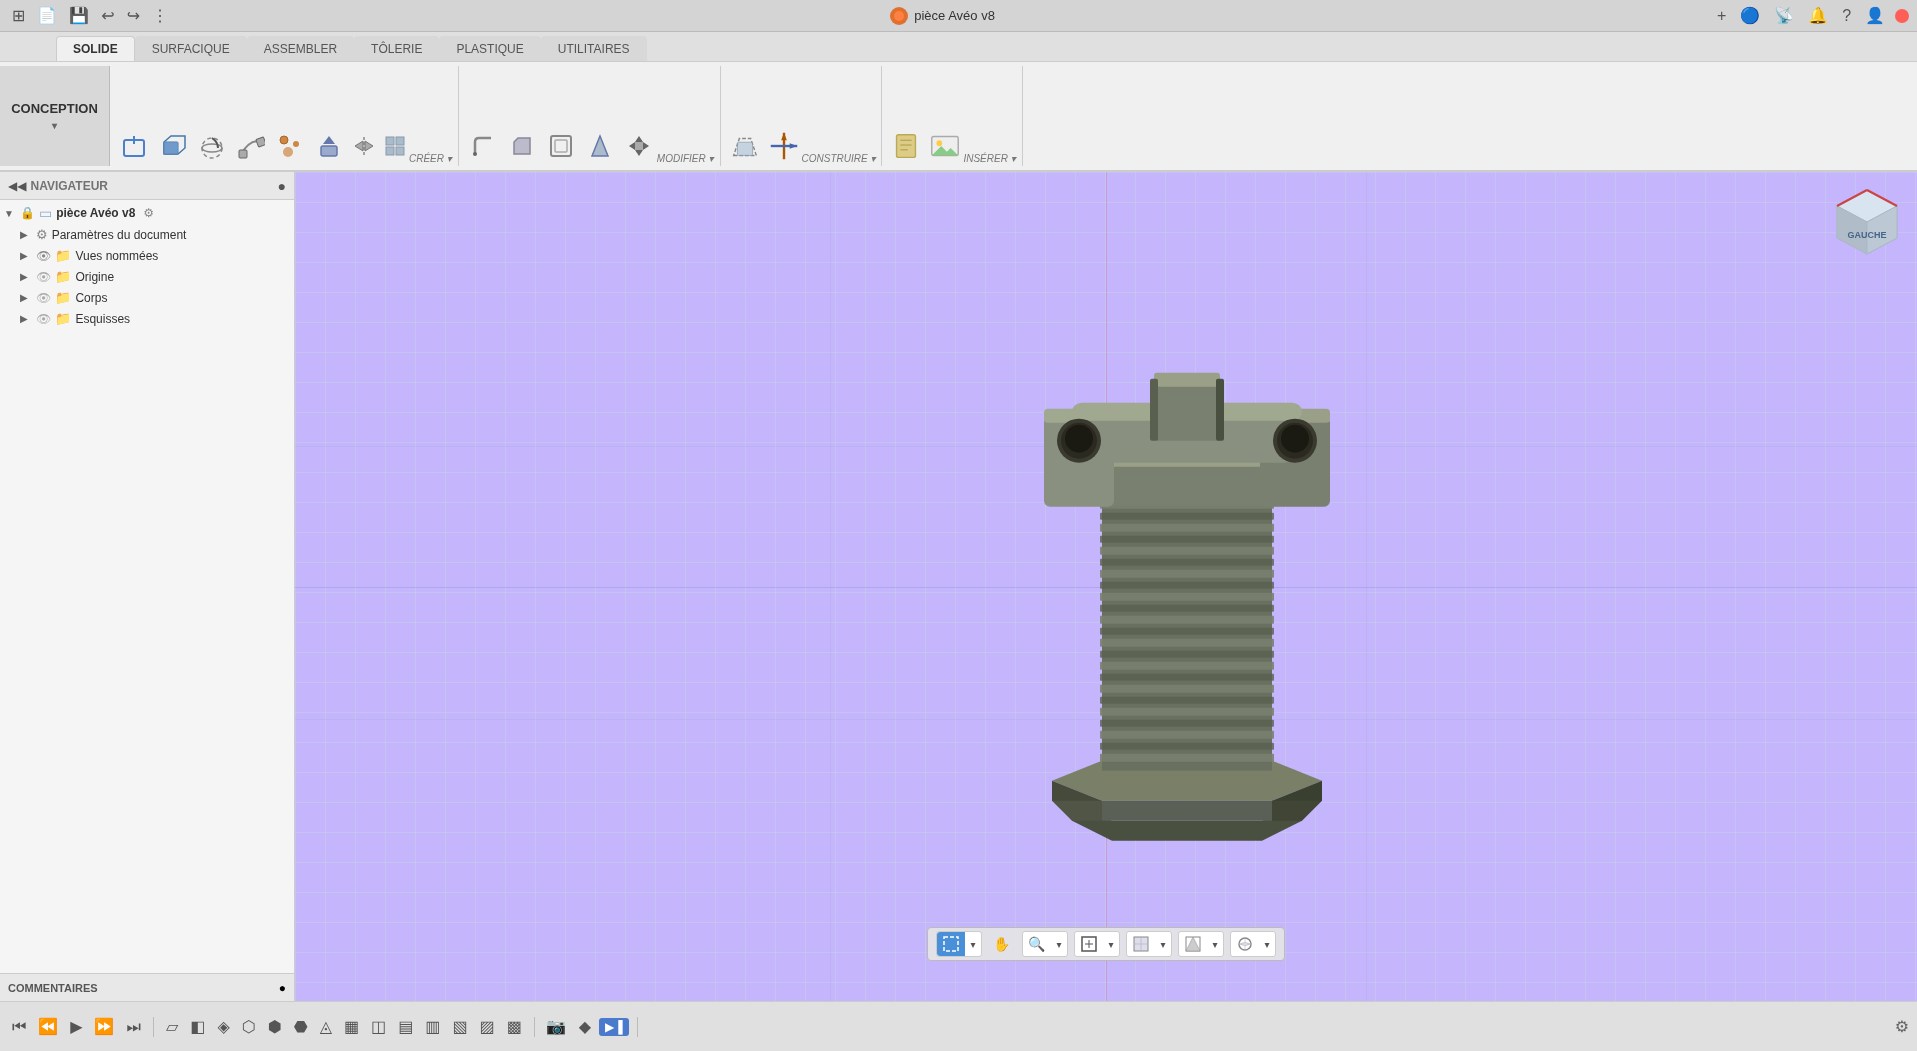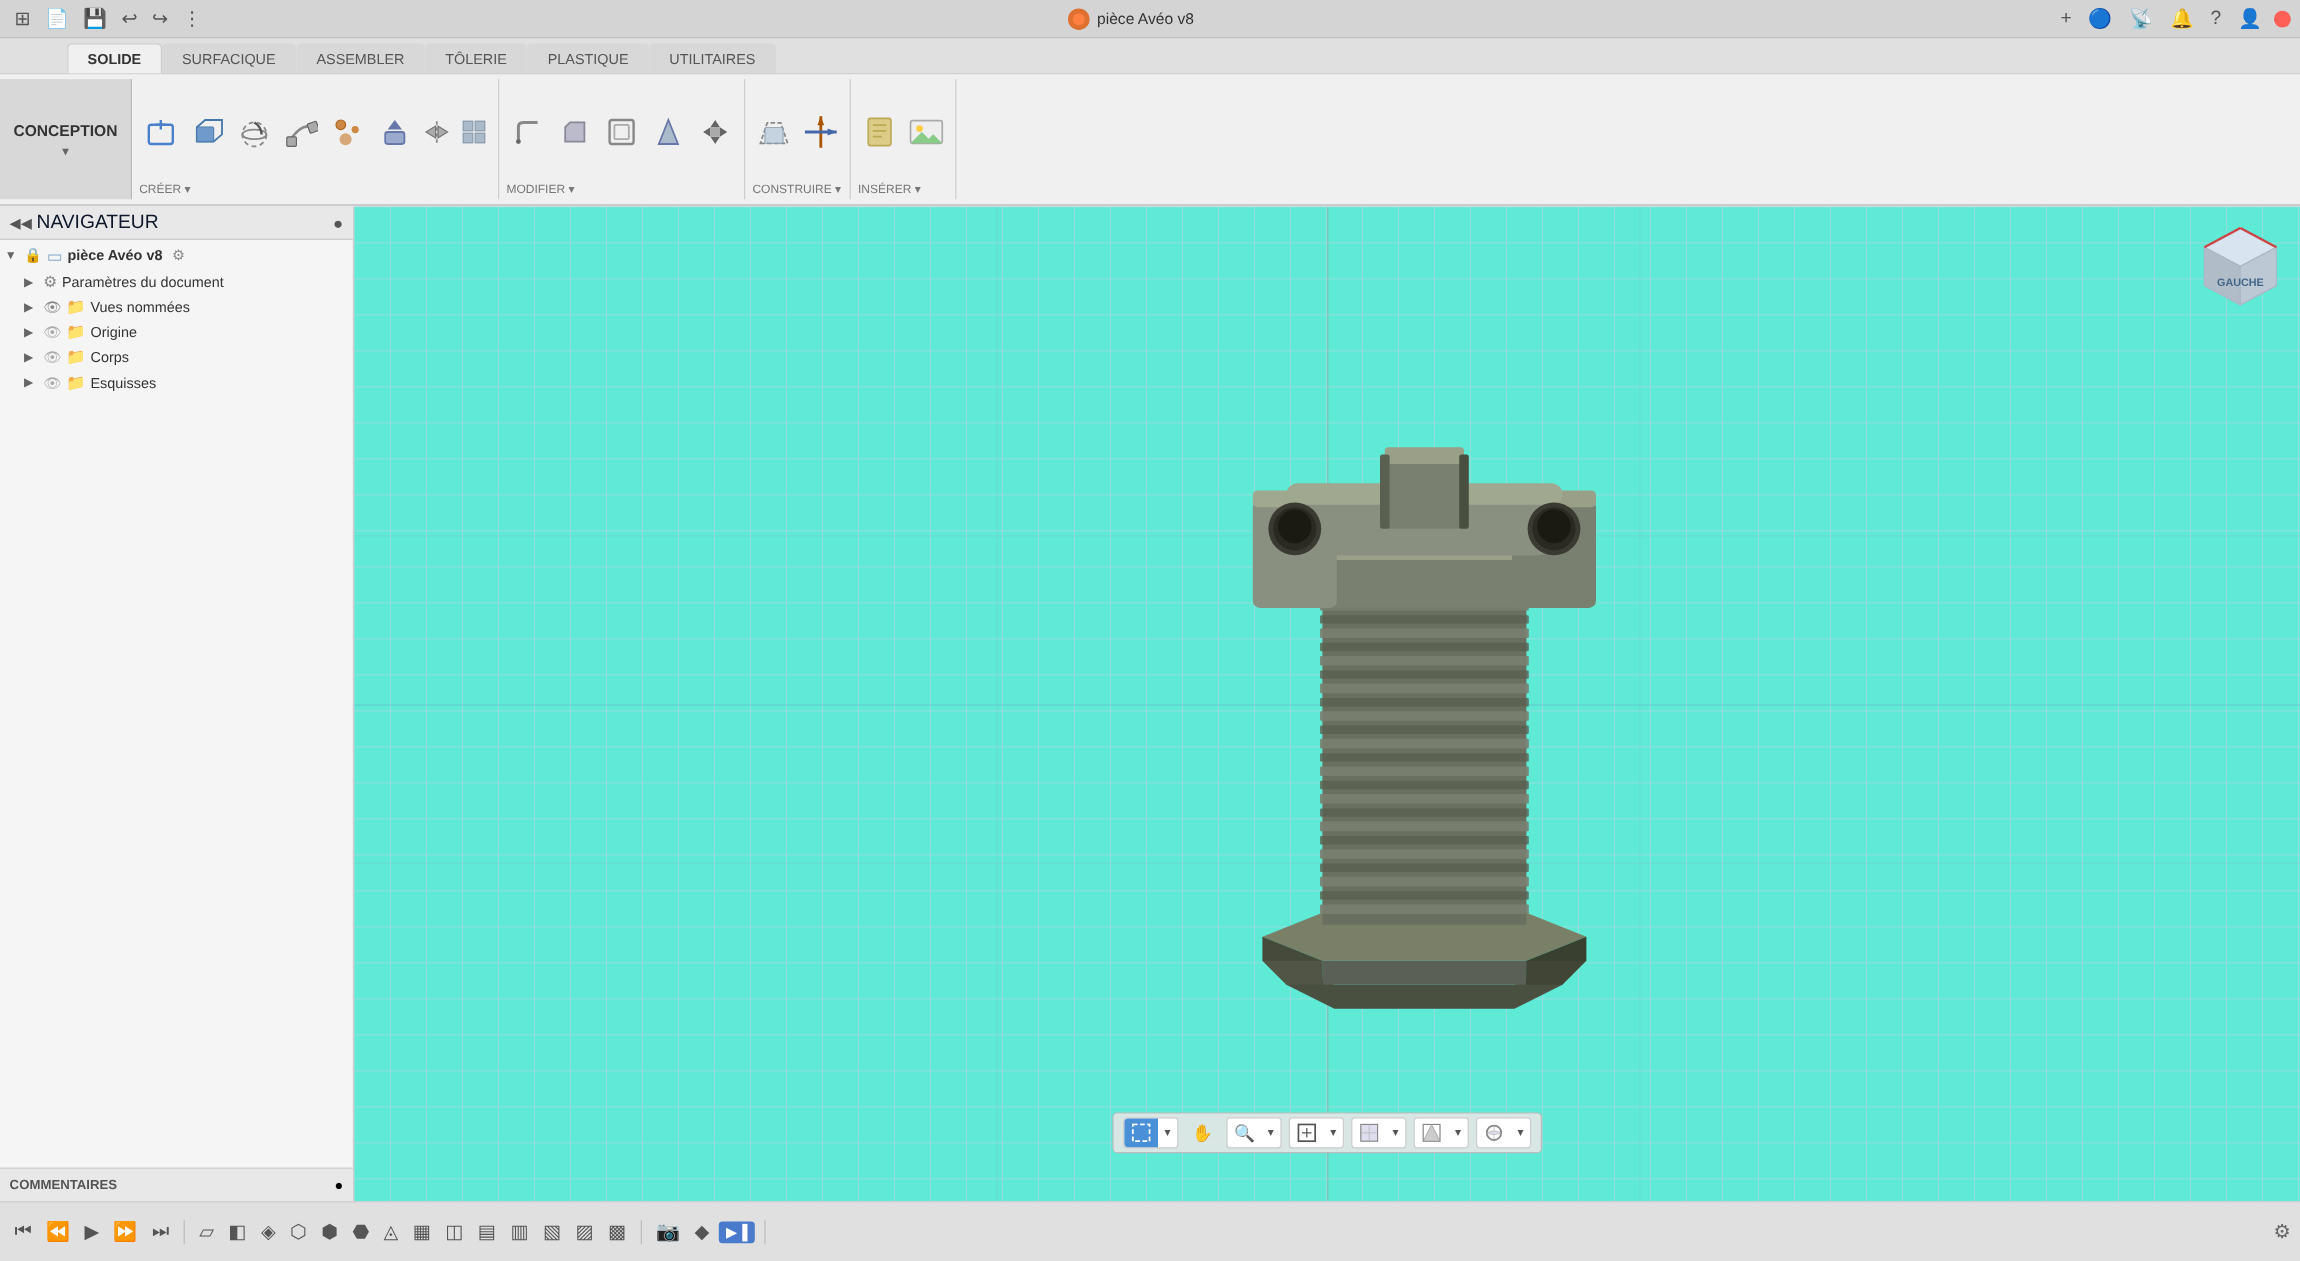--- a/index.html
+++ b/index.html
@@ -41,33 +41,33 @@
 
     
     #navigator {
       width: 295px; background: #f5f5f5; border-right: 1px solid #ccc; display: flex; flex-direction: column; flex-shrink: 0;
     }
     #navigator-header {
       display: flex; align-items: center; justify-content: space-between; padding: 4px 8px; background: #e8e8e8; border-bottom: 1px solid #ccc; height: 28px;
     }
     #navigator-header-left { display: flex; align-items: center; gap: 4px; }
     .nav-header-icon { font-size: 12px; color: #555; cursor: pointer; }
-    #navigator-title { font-size: 16px; font-weight: 400; color: #0f172a; }
+    #navigator-title { font-size: 12px; font-weight: 700; color: #737373; }
     .nav-pin { font-size: 14px; color: #555; cursor: pointer; }
 
     #tree { flex: 1; overflow-y: auto; padding: 2px 0; }
     .tree-item { display: flex; align-items: center; gap: 4px; padding: 3px 6px; cursor: pointer; }
     .tree-arrow { font-size: 10px; color: #666; width: 12px; flex-shrink: 0; }
     .tree-label { font-size: 12px; color: #333; }
     .tree-label-bold { font-weight: 600; }
     .indent-1 { padding-left: 20px; }
 
     
     #viewport {
-      flex: 1; background: #5eead4; position: relative; overflow: hidden;
+      flex: 1; background: #c4b5fd; position: relative; overflow: hidden;
     }
     
     #viewport-canvas {
       position: absolute; top: 0; left: 0; width: 100%; height: 100%;
       background-image:
         linear-gradient(rgba(200,210,230,0.5) 1px, transparent 1px),
         linear-gradient(90deg, rgba(200,210,230,0.5) 1px, transparent 1px);
       background-size: 30px 30px;
     }
     
@@ -108,21 +108,21 @@
       height: 28px; background: #e8e8e8; border-top: 1px solid #ccc; display: flex; align-items: center; justify-content: space-between; padding: 0 8px; flex-shrink: 0; gap: 16px;
     }
     #comments-label { font-size: 11px; font-weight: 600; color: #555; text-transform: uppercase; }
 
     
     #view-strip {
       position: absolute; bottom: 40px; left: 50%; transform: translateX(-50%); display: flex; align-items: center; gap: 6px; background: rgba(230,230,230,0.9); border: 1px solid #bbb; border-radius: 4px; padding: 3px 8px;
     }
 
     
-    .tg { display: flex; flex-direction: column; align-items: flex-start; padding: 2px 6px; border-right: 1px solid #ccc; min-width: 60px; }
+    .tg { display: flex; flex-direction: row; align-items: flex-end; padding: 2px 6px; border-right: 1px solid #ccc; min-width: 60px; font-style: italic; }
     .tg-icons { display: flex; align-items: center; gap: 3px; flex: 1; }
     .tg-label { font-size: 10px; color: #777; text-transform: uppercase; margin-top: auto; }
     .tg-icon { width: 36px; height: 36px; display: flex; flex-direction: column; align-items: center; justify-content: center; cursor: pointer; border-radius: 3px; border: 1px solid transparent; font-size: 20px; color: #444; }
     .tg-icon-sm { width: 28px; height: 28px; font-size: 16px; }
   </style>
 </head>
 <body>
 
 <div id="titlebar">
   <div id="titlebar-left">

